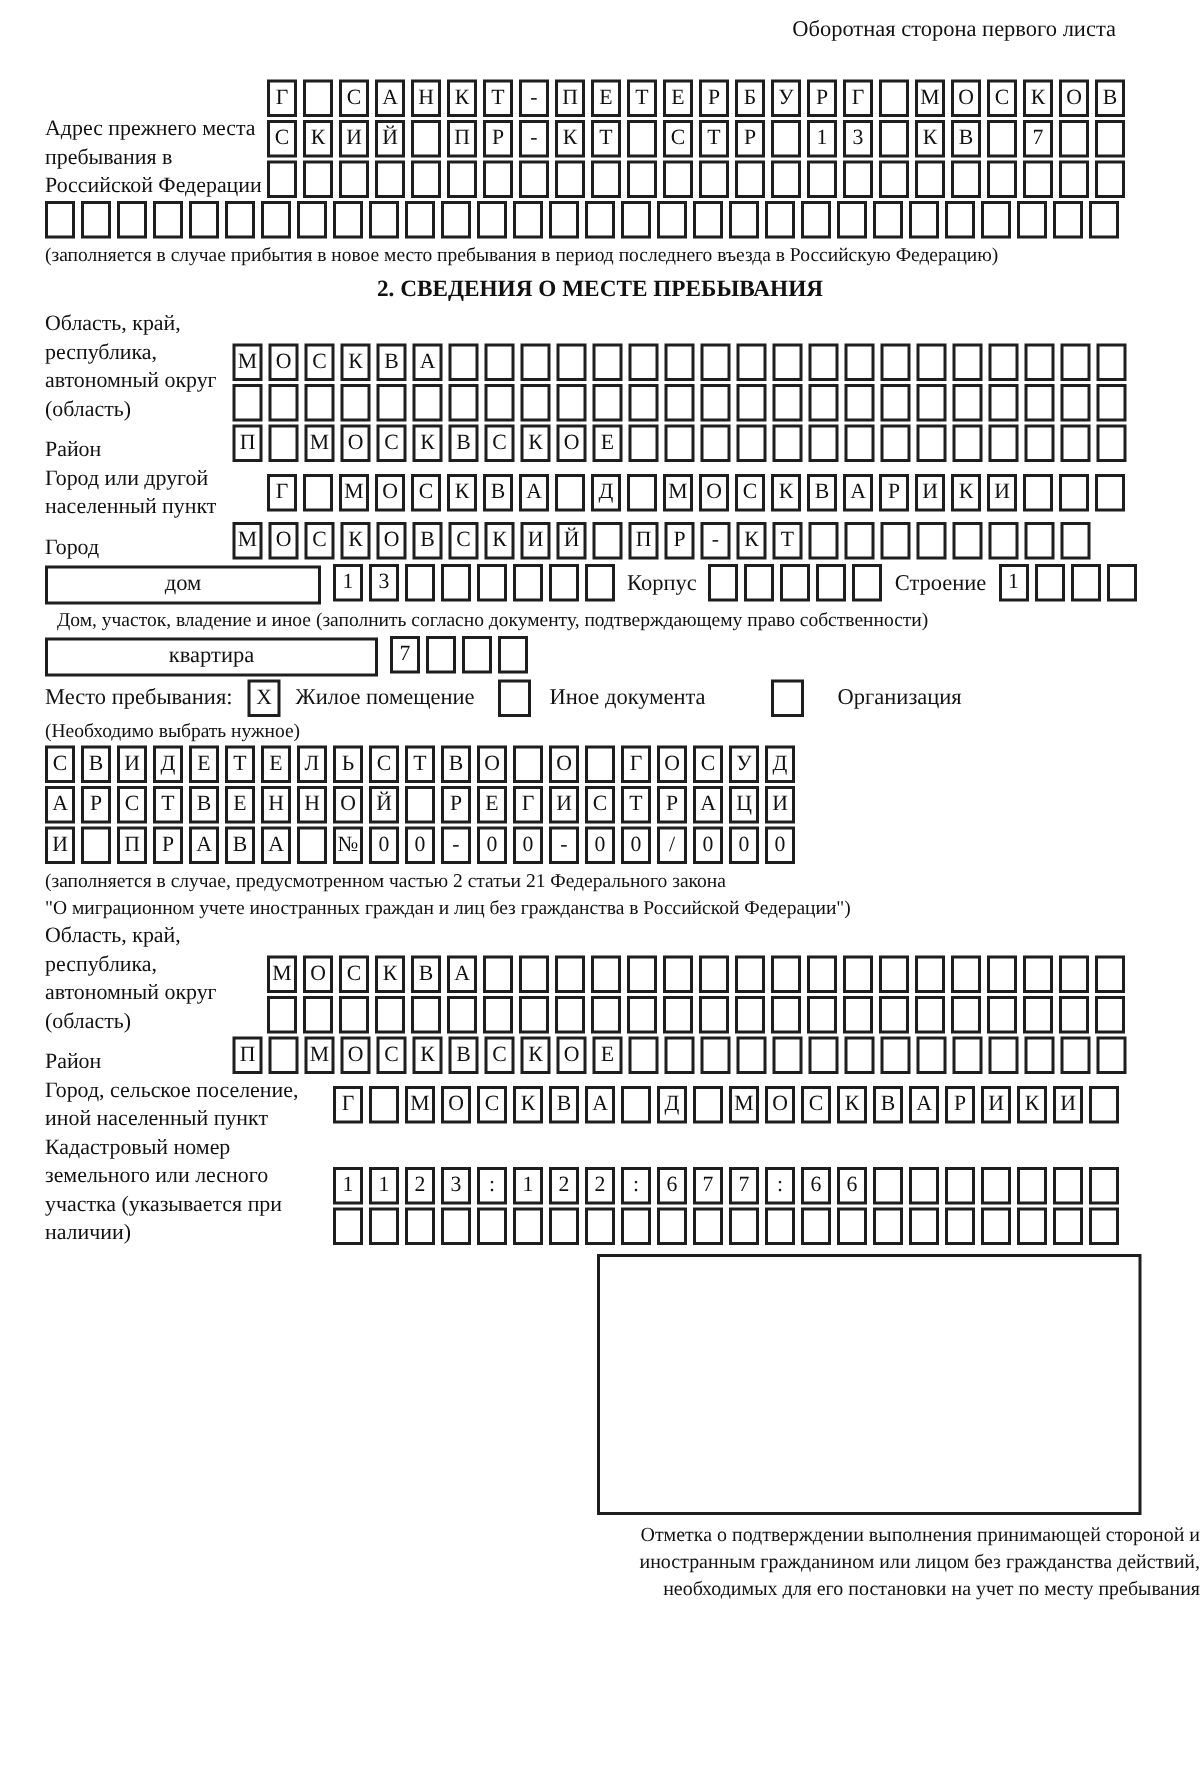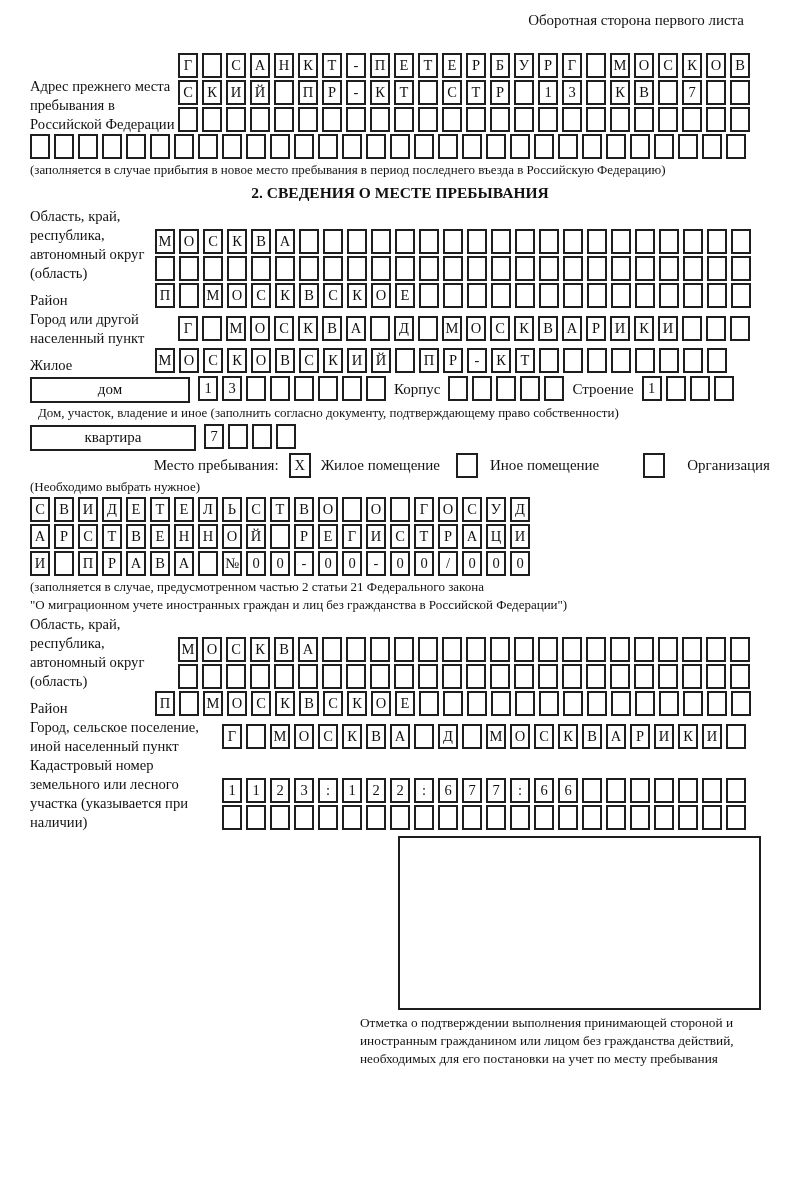--- a/index.html
+++ b/index.html
@@ -17,29 +17,29 @@
   .cell{display:inline-block;box-sizing:border-box;width:20px;height:25px;border:2px solid #1e1e1e;
         margin-right:4px;text-align:center;font-size:14.5px;line-height:21px;vertical-align:top;background:#fff;}
   .indent23{margin-left:23px;}
   .note{font-size:13px;text-align:left;line-height:16px;margin:1px 0 2px;}
   .note-left{font-size:13px;text-align:left;line-height:16px;margin:0 0 3px;padding-left:8px;}
   .sec-title{text-align:center;font-weight:bold;font-size:15.5px;margin:6px 0 5px;}
   .fact-title{text-align:center;font-weight:bold;font-size:15px;margin:7px 0 3px;}
   .domrow{display:flex;align-items:center;margin:1px 0 2px;}
   .widebox{display:flex;align-items:center;justify-content:center;box-sizing:border-box;
            height:26px;border:2px solid #1e1e1e;font-size:15px;flex-shrink:0;}
-  .wb170{width:160px;margin-right:8px;}
-  .wb205{width:166px;margin-right:8px;text-align:center;}
+  .wb170{width:184px;margin-right:8px;}
+  .wb205{width:222px;margin-right:8px;text-align:center;}
   .inline-label{font-size:15px;margin:0 8px 0 4px;}
-  .mestorow{display:flex;align-items:center;font-size:15px;margin:2px 0 0;justify-content:flex-end;}
+  .mestorow{display:flex;align-items:center;font-size:15px;margin:2px 0 0;}
   .opt{display:inline-block;box-sizing:border-box;width:22px;height:25px;border:2px solid #1e1e1e;
        text-align:center;font-size:14.5px;line-height:21px;}
   .kadboxes{margin-top:18px;}
   .stamp-box{box-sizing:border-box;margin-left:368px;margin-top:4px;width:363px;height:174px;border:2px solid #1e1e1e;}
-  .stamp-note{margin-left:330px;width:440px;text-align:left;font-size:13.3px;line-height:18px;margin-top:4px;}
+  .stamp-note{margin-left:330px;width:440px;text-align:right;font-size:13.3px;line-height:18px;margin-top:4px;}
   .mt2{margin-top:2px;}
 </style>
 </head>
 <body>
 
 <div class="page">
 
   <div class="sheet-note">Оборотная сторона первого листа</div>
 
   <div class="form-row" style="margin-top:24px;">
@@ -67,21 +67,21 @@
     <div class="label w125">Район</div>
     <div class="boxrow"><span class="cell">П</span><span class="cell"></span><span class="cell">М</span><span class="cell">О</span><span class="cell">С</span><span class="cell">К</span><span class="cell">В</span><span class="cell">С</span><span class="cell">К</span><span class="cell">О</span><span class="cell">Е</span><span class="cell"></span><span class="cell"></span><span class="cell"></span><span class="cell"></span><span class="cell"></span><span class="cell"></span><span class="cell"></span><span class="cell"></span><span class="cell"></span><span class="cell"></span><span class="cell"></span><span class="cell"></span><span class="cell"></span><span class="cell"></span></div>
   </div>
 
   <div class="form-row vcenter">
     <div class="label w125">Город или другой населенный пункт</div>
     <div class="boxrow indent23"><span class="cell">Г</span><span class="cell"></span><span class="cell">М</span><span class="cell">О</span><span class="cell">С</span><span class="cell">К</span><span class="cell">В</span><span class="cell">А</span><span class="cell"></span><span class="cell">Д</span><span class="cell"></span><span class="cell">М</span><span class="cell">О</span><span class="cell">С</span><span class="cell">К</span><span class="cell">В</span><span class="cell">А</span><span class="cell">Р</span><span class="cell">И</span><span class="cell">К</span><span class="cell">И</span><span class="cell"></span><span class="cell"></span><span class="cell"></span></div>
   </div>
 
   <div class="form-row">
-    <div class="label w125">Жилое</div>
+    <div class="label w125">Город</div>
     <div class="boxrow"><span class="cell">М</span><span class="cell">О</span><span class="cell">С</span><span class="cell">К</span><span class="cell">О</span><span class="cell">В</span><span class="cell">С</span><span class="cell">К</span><span class="cell">И</span><span class="cell">Й</span><span class="cell"></span><span class="cell">П</span><span class="cell">Р</span><span class="cell">-</span><span class="cell">К</span><span class="cell">Т</span><span class="cell"></span><span class="cell"></span><span class="cell"></span><span class="cell"></span><span class="cell"></span><span class="cell"></span><span class="cell"></span><span class="cell"></span></div>
   </div>
 
   <div class="domrow">
     <div class="widebox wb170">дом</div>
     <div class="boxrow"><span class="cell">1</span><span class="cell">3</span><span class="cell"></span><span class="cell"></span><span class="cell"></span><span class="cell"></span><span class="cell"></span><span class="cell"></span></div>
     <span class="inline-label">Корпус</span>
     <div class="boxrow"><span class="cell"></span><span class="cell"></span><span class="cell"></span><span class="cell"></span><span class="cell"></span></div>
     <span class="inline-label">Строение</span>
     <div class="boxrow"><span class="cell">1</span><span class="cell"></span><span class="cell"></span><span class="cell"></span></div>
@@ -91,21 +91,21 @@
   <div class="domrow">
     <div class="widebox wb205">квартира</div>
     <div class="boxrow"><span class="cell">7</span><span class="cell"></span><span class="cell"></span><span class="cell"></span></div>
   </div>
 
   <div class="mestorow">
     <span>Место пребывания:</span>
     <span class="opt" style="margin-left:10px;">X</span>
     <span style="margin-left:10px;">Жилое помещение</span>
     <span class="opt" style="margin-left:16px;"></span>
-    <span style="margin-left:12px;">Иное помещение</span>
+    <span style="margin-left:12px;">Иное документа</span>
     <span class="opt" style="margin-left:44px;"></span>
     <span style="margin-left:22px;">Организация</span>
   </div>
   <div class="note">(Необходимо выбрать нужное)</div>
 
   <div class="form-row mt2">
     <div>
       <div class="boxrow"><span class="cell">С</span><span class="cell">В</span><span class="cell">И</span><span class="cell">Д</span><span class="cell">Е</span><span class="cell">Т</span><span class="cell">Е</span><span class="cell">Л</span><span class="cell">Ь</span><span class="cell">С</span><span class="cell">Т</span><span class="cell">В</span><span class="cell">О</span><span class="cell"></span><span class="cell">О</span><span class="cell"></span><span class="cell">Г</span><span class="cell">О</span><span class="cell">С</span><span class="cell">У</span><span class="cell">Д</span></div>
       <div class="boxrow"><span class="cell">А</span><span class="cell">Р</span><span class="cell">С</span><span class="cell">Т</span><span class="cell">В</span><span class="cell">Е</span><span class="cell">Н</span><span class="cell">Н</span><span class="cell">О</span><span class="cell">Й</span><span class="cell"></span><span class="cell">Р</span><span class="cell">Е</span><span class="cell">Г</span><span class="cell">И</span><span class="cell">С</span><span class="cell">Т</span><span class="cell">Р</span><span class="cell">А</span><span class="cell">Ц</span><span class="cell">И</span></div>
       <div class="boxrow"><span class="cell">И</span><span class="cell"></span><span class="cell">П</span><span class="cell">Р</span><span class="cell">А</span><span class="cell">В</span><span class="cell">А</span><span class="cell"></span><span class="cell">№</span><span class="cell">0</span><span class="cell">0</span><span class="cell">-</span><span class="cell">0</span><span class="cell">0</span><span class="cell">-</span><span class="cell">0</span><span class="cell">0</span><span class="cell">/</span><span class="cell">0</span><span class="cell">0</span><span class="cell">0</span></div>

